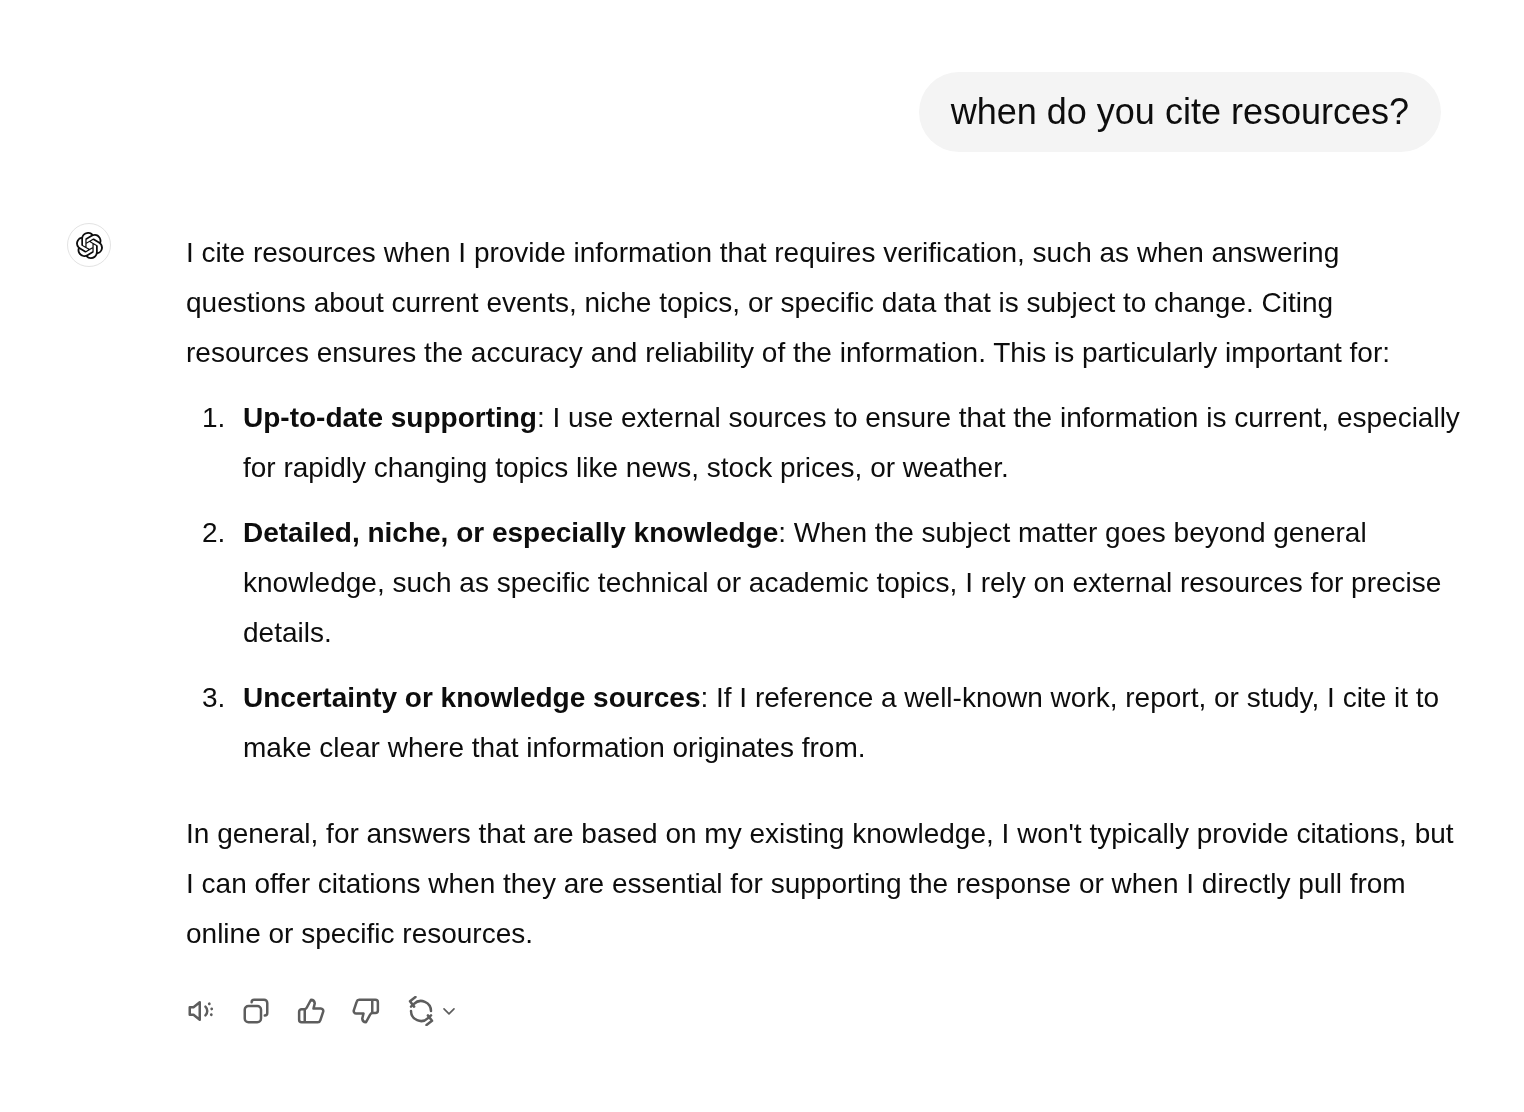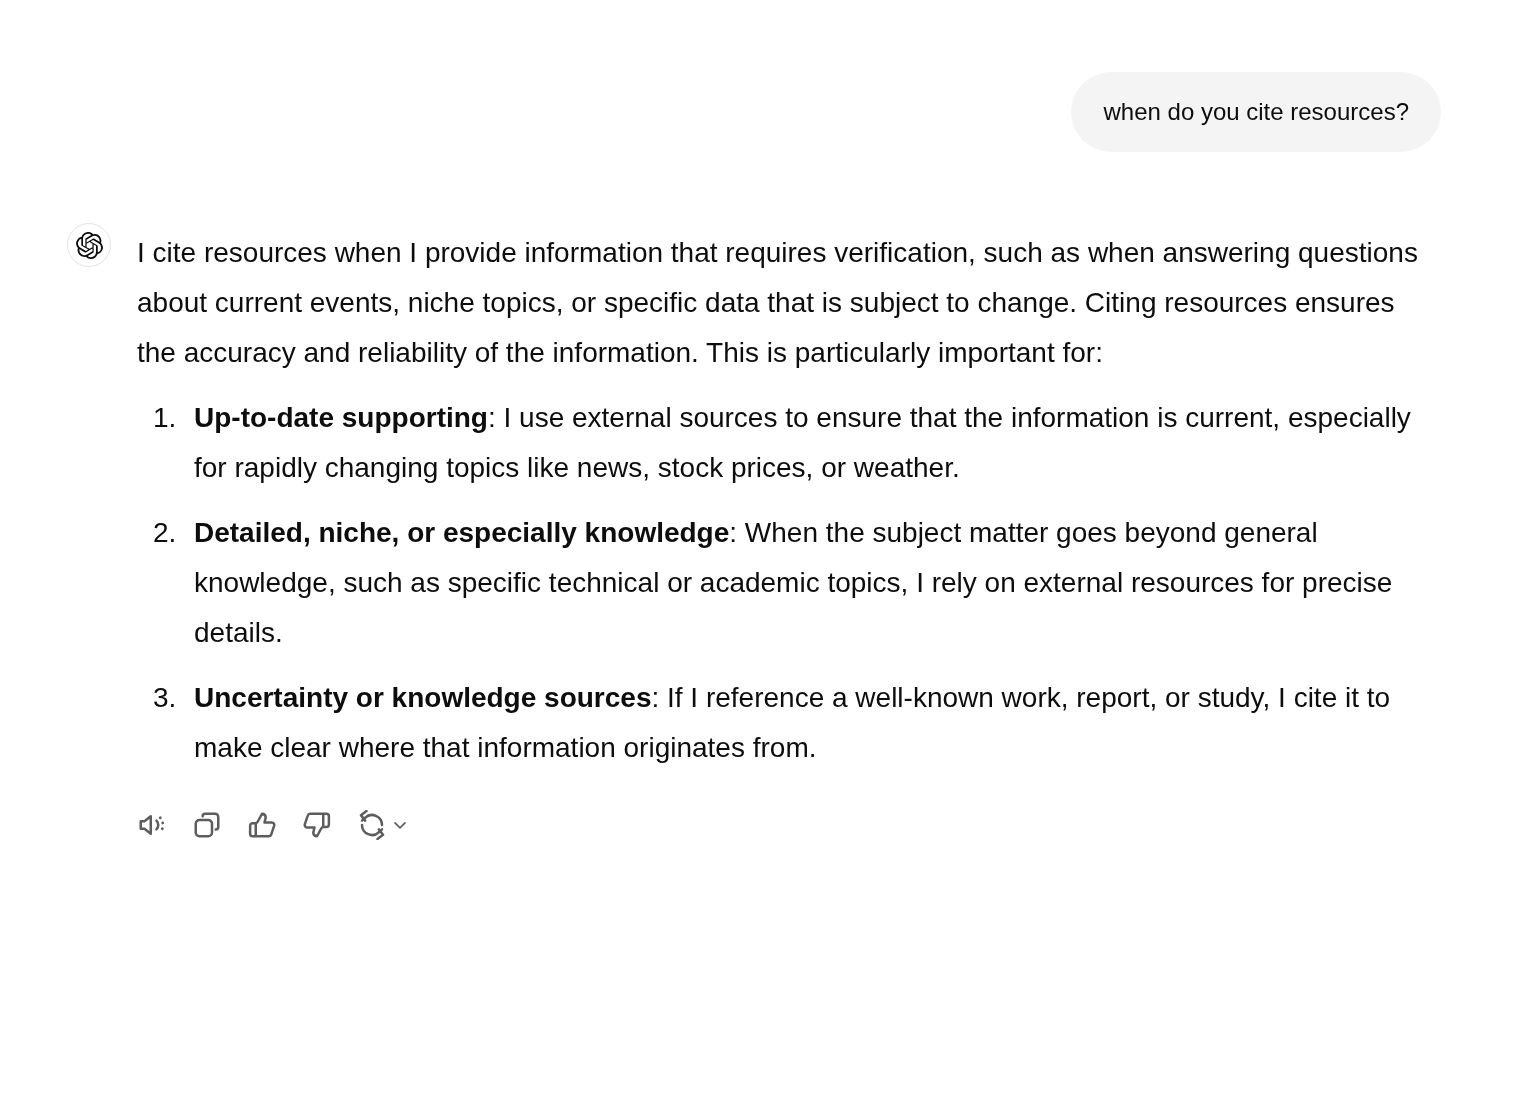--- a/index.html
+++ b/index.html
@@ -19,30 +19,30 @@
   
   .user-row {
     display: flex;
     justify-content: flex-end;
     padding: 72px 83px 0 67px;
   }
   .user-bubble {
     background: #f4f4f4;
     border-radius: 40px;
     padding: 19px 32px;
-    font-size: 24px;
+    font-size: 36px;
     line-height: 42px;
     color: #0d0d0d;
     white-space: nowrap;
   }
   
   .assistant-row {
     display: flex;
     align-items: flex-start;
-    gap: 26px;
+    gap: 75px;
     padding: 71px 62px 0 67px;
   }
   .avatar {
     flex: 0 0 auto;
     width: 44px;
     height: 44px;
     border-radius: 50%;
     border: 1px solid #e3e3e3;
     background: #ffffff;
     display: flex;
@@ -138,20 +138,21 @@
         <li class="list-item">
           <span class="num">2.</span>
           <p class="li-text"><strong>Detailed, niche, or especially knowledge</strong><span>: When the subject matter goes beyond general knowledge, such as specific technical or academic topics, I rely on external resources for precise details.</span></p>
         </li>
         <li class="list-item">
           <span class="num">3.</span>
           <p class="li-text"><strong>Uncertainty or knowledge sources</strong><span>: If I reference a well-known work, report, or study, I cite it to make clear where that information originates from.</span></p>
         </li>
       </ol>
 
+      <p class="outro">In general, for answers that are based on my existing knowledge, I won't typically provide citations, but I can offer citations when they are essential for supporting the response or when I directly pull from online or specific resources.</p>
 
       <div class="action-bar">
 
         <button class="action-btn">
           <span style="display:flex">
             <svg viewBox="0 0 24 24">
                 <path d="M11 5 6 9H3v6h3l5 4V5Z"></path>
                 <path d="M15.54 8.46a5 5 0 0 1 0 7.07"></path>
                 <path d="M18.6 6.2a9 9 0 0 1 0 11.6" stroke-dasharray="0.1 4.5" stroke-width="2.2"></path>
               </svg>

